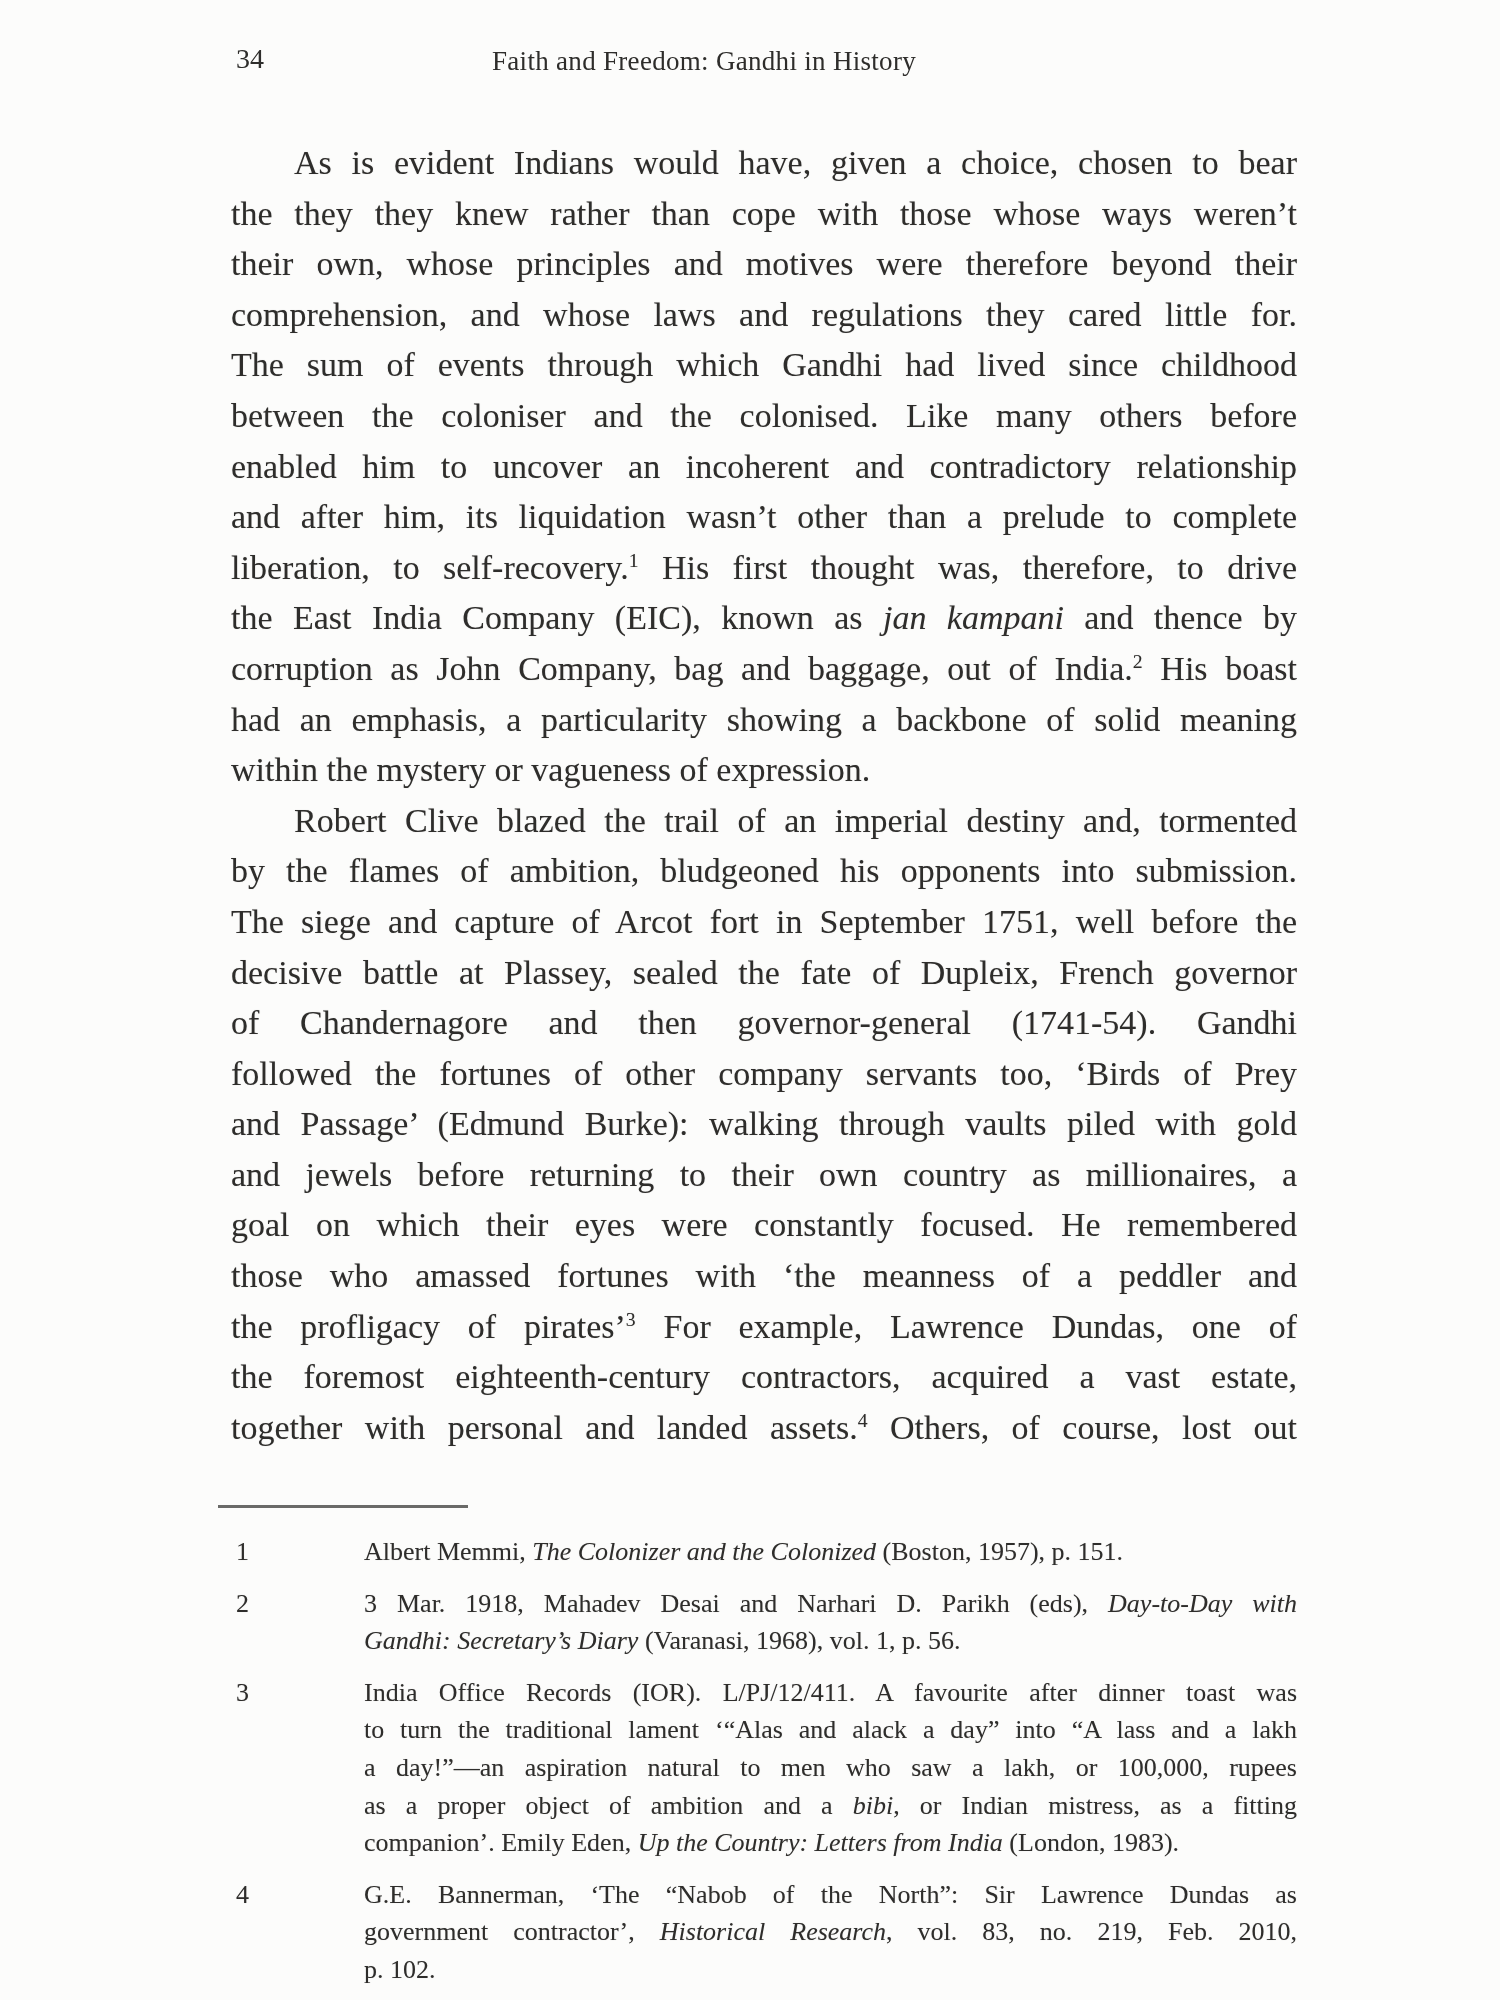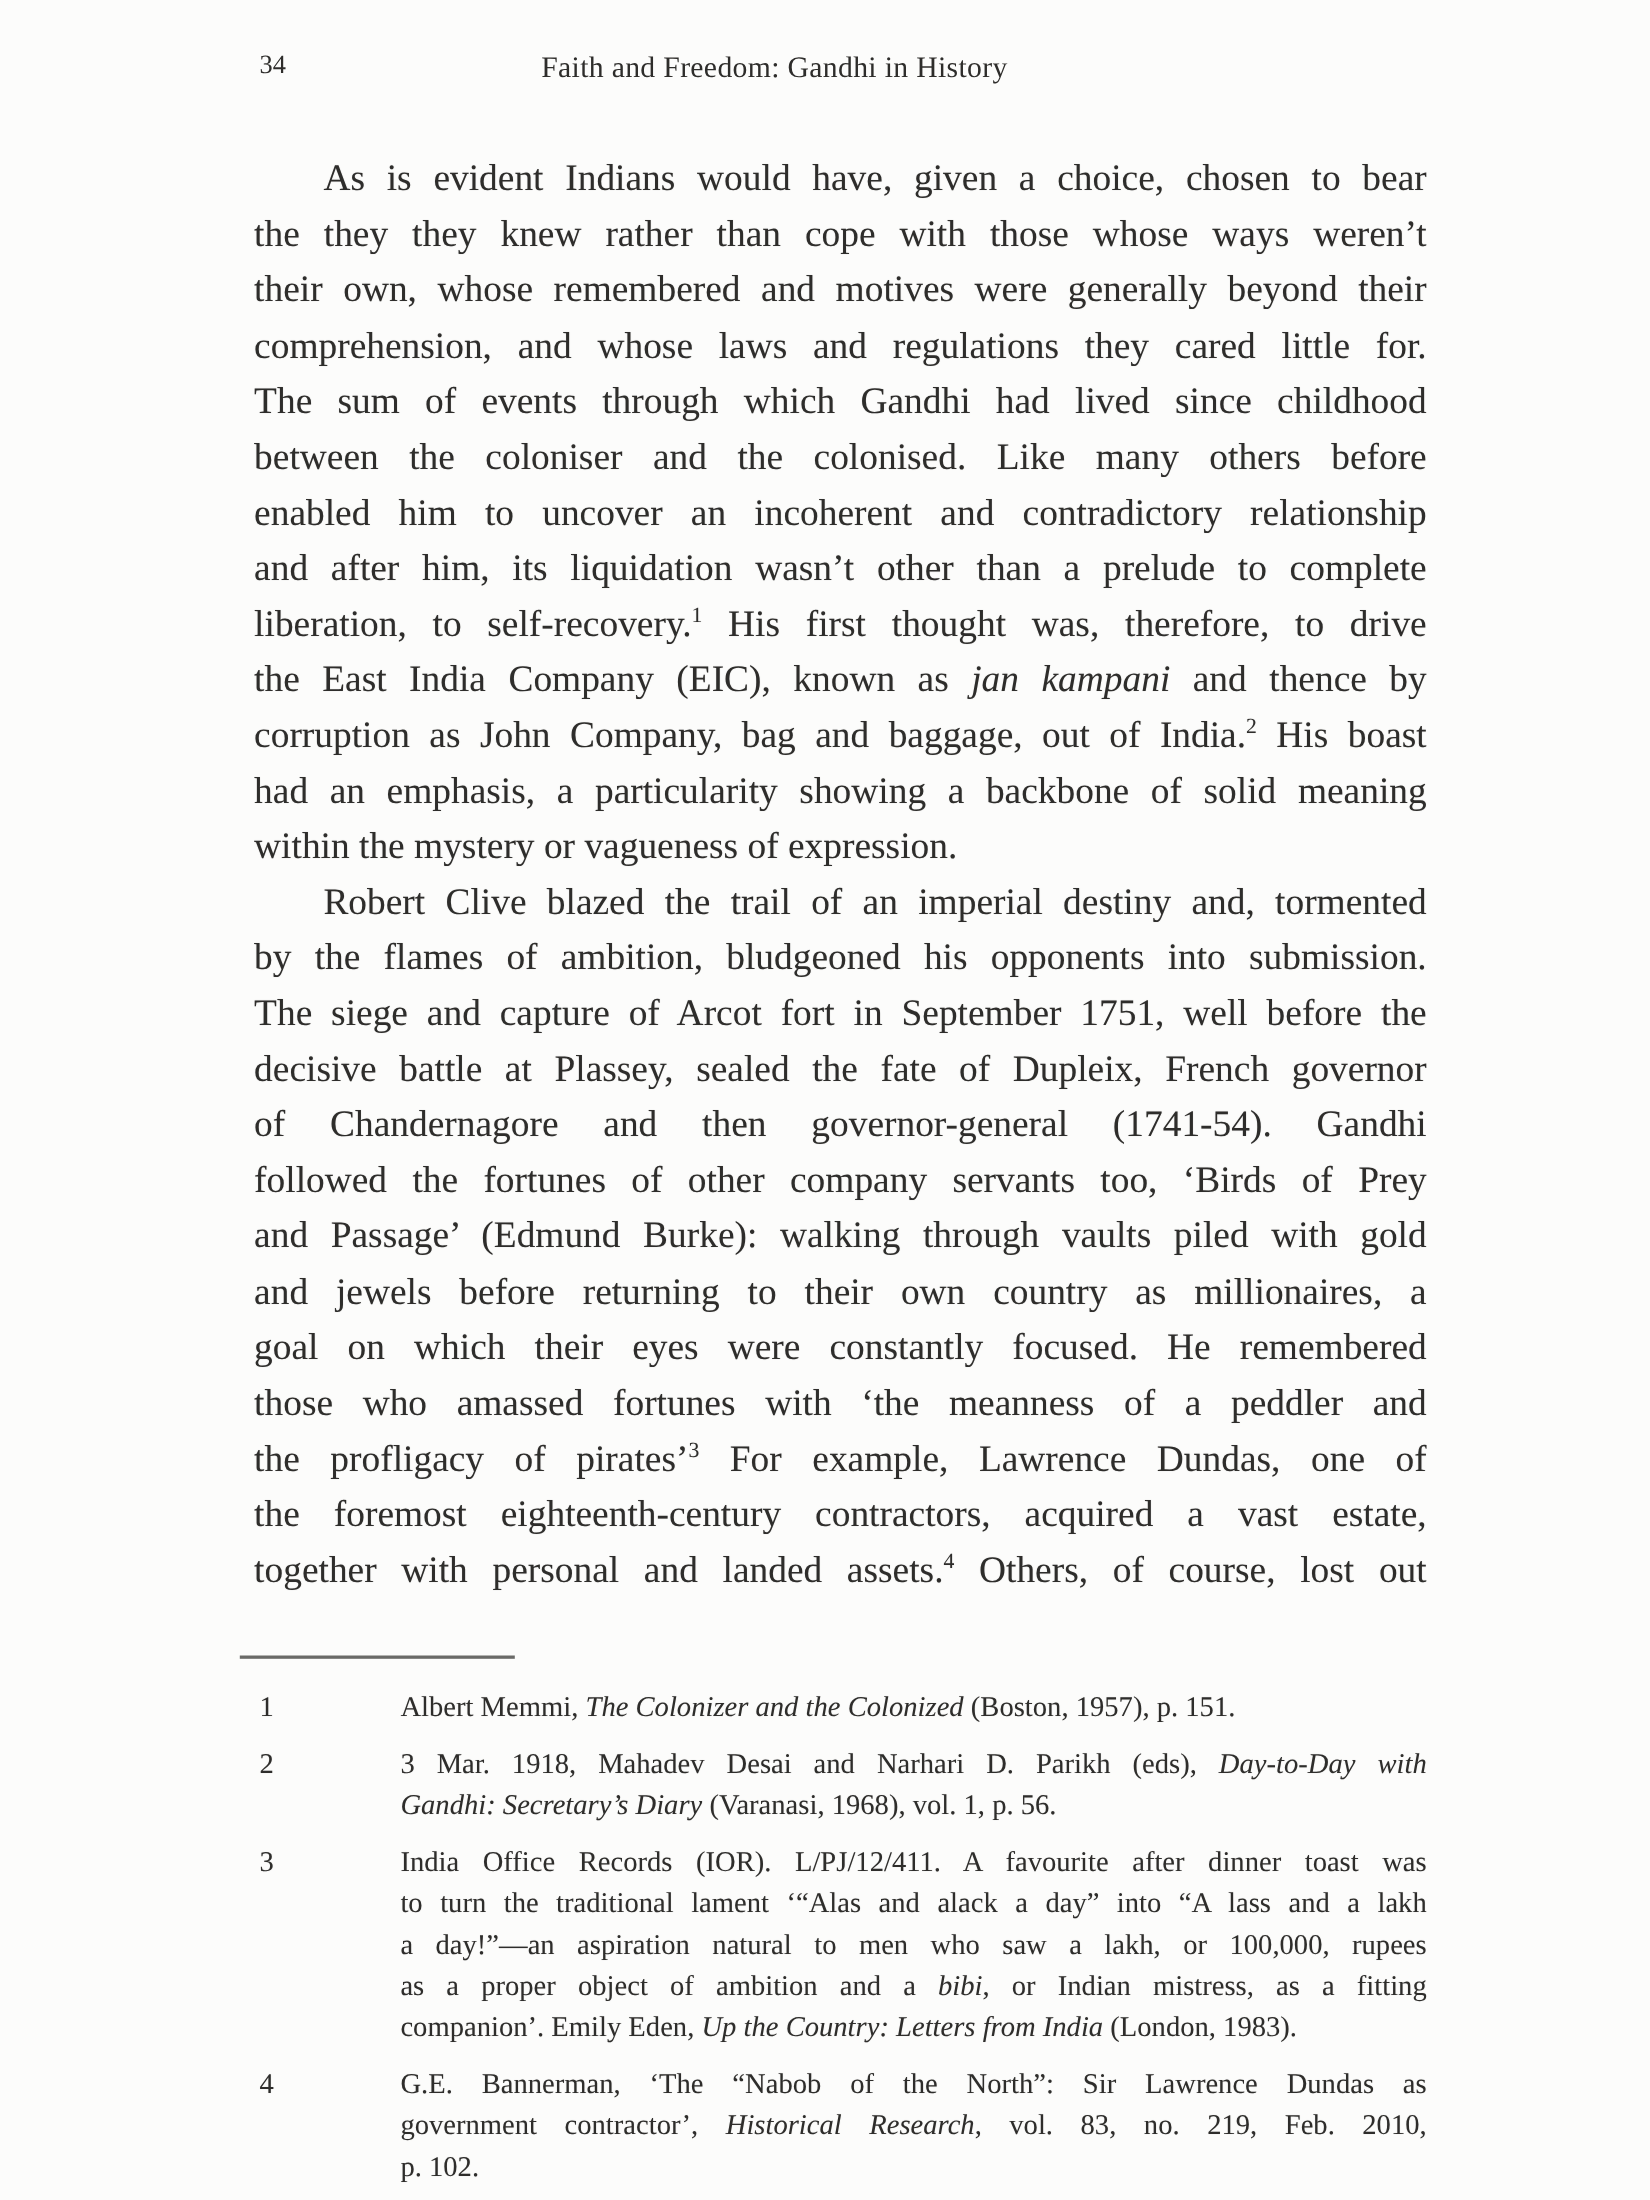--- a/index.html
+++ b/index.html
@@ -6,21 +6,21 @@
   .page{
     position:relative;
     width:1500px;height:2000px;
     background:#fcfcfb;
     font-family:"Liberation Serif","DejaVu Serif",serif;
     color:#2e2d2b;
     overflow:hidden;
   }
   .pagenum{
     position:absolute;left:236px;top:42px;
-    font-size:24px;line-height:34px;
+    font-size:28px;line-height:34px;
   }
   .runtitle{
     position:absolute;left:4px;top:44px;width:1400px;
     text-align:center;
     font-size:27px;line-height:34px;
     letter-spacing:0.3px;
   }
   .bodytext{
     position:absolute;left:231px;top:138px;width:1066px;
     font-size:34px;
@@ -64,21 +64,21 @@
 <div class="page">
   <header>
     <span class="pagenum">34</span>
     <div class="runtitle">Faith and Freedom: Gandhi in History</div>
   </header>
 
   <main id="body-text" class="bodytext">
       <div class="paragraph">
         <div class="bline indent">As is evident Indians would have, given a choice, chosen to bear</div>
         <div class="bline">the they they knew rather than cope with those whose ways weren’t</div>
-        <div class="bline">their own, whose remembered and motives were generally beyond their</div>
+        <div class="bline">their own, whose principles and motives were therefore beyond their</div>
         <div class="bline">comprehension, and whose laws and regulations they cared little for.</div>
         <div class="bline">The sum of events through which Gandhi had lived since childhood</div>
         <div class="bline">between the coloniser and the colonised. Like many others before</div>
         <div class="bline">enabled him to uncover an incoherent and contradictory relationship</div>
         <div class="bline">and after him, its liquidation wasn’t other than a prelude to complete</div>
         <div class="bline">liberation, to self-recovery.<sup>1</sup> His first thought was, therefore, to drive</div>
         <div class="bline">the East India Company (EIC), known as <em>jan kampani</em> and thence by</div>
         <div class="bline">corruption as John Company, bag and baggage, out of India.<sup>2</sup> His boast</div>
         <div class="bline">had an emphasis, a particularity showing a backbone of solid meaning</div>
         <div class="bline lastline">within the mystery or vagueness of expression.</div>

